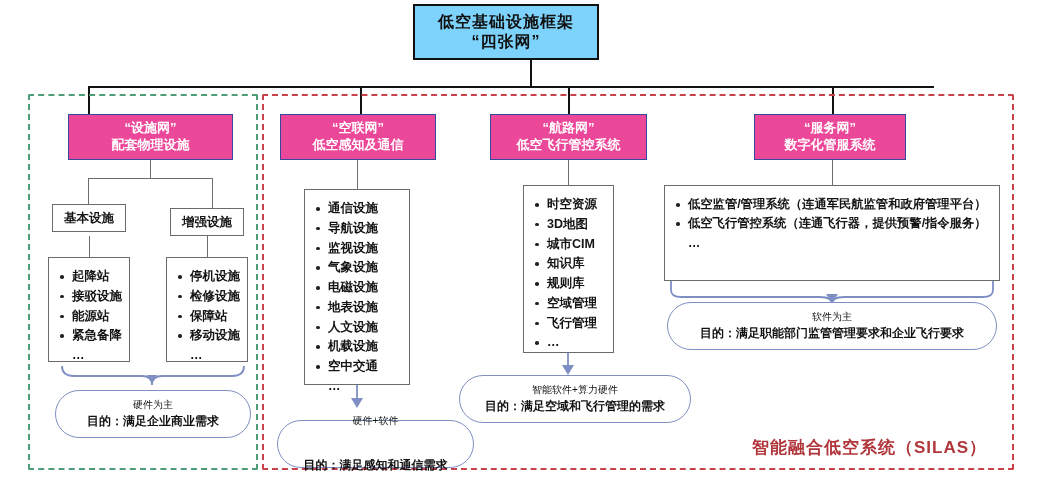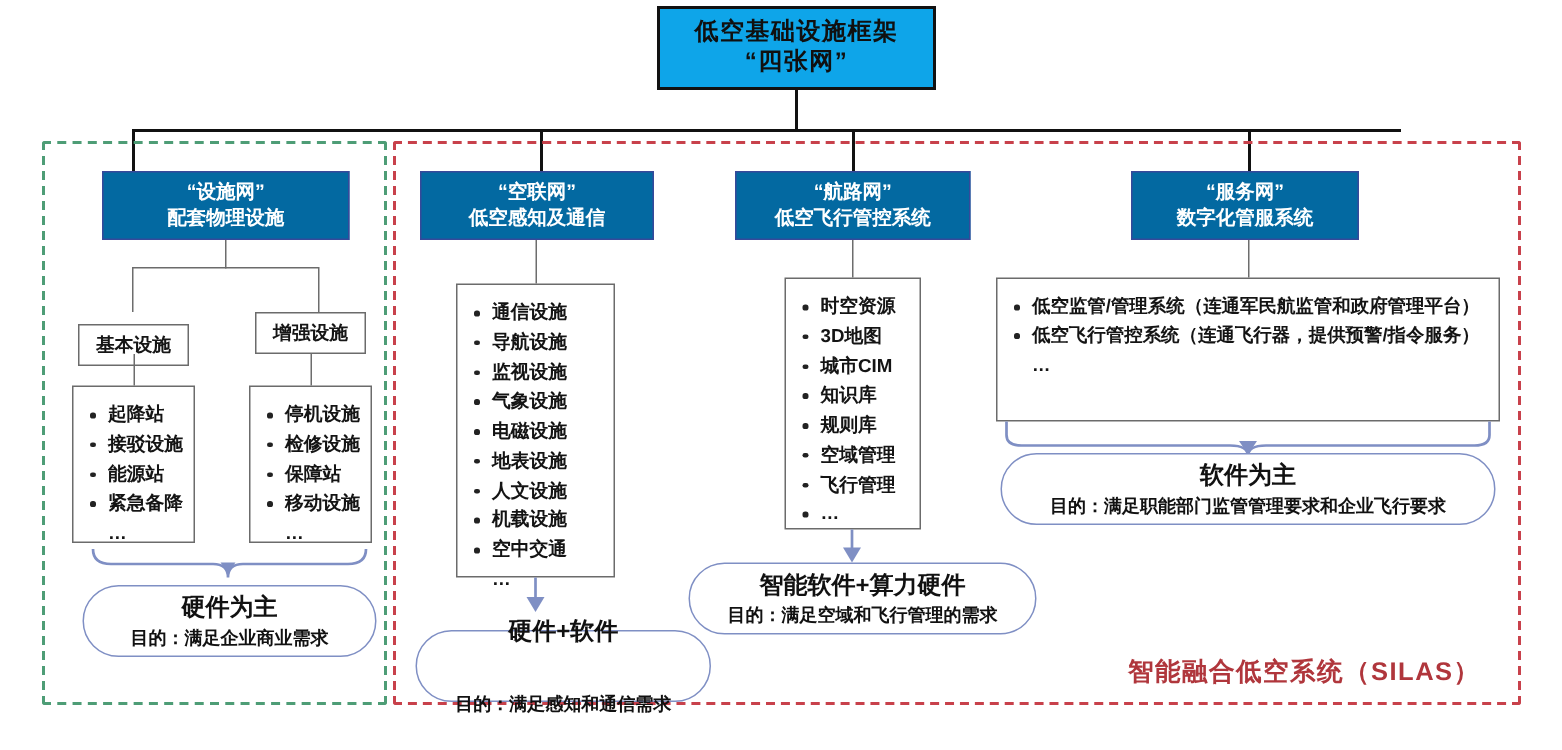--- a/index.html
+++ b/index.html
@@ -10,35 +10,35 @@
     position:relative;
     overflow:hidden;
   }
   #stage{position:absolute;left:0;top:0;width:1041px;height:500px;}
 
   
   .abs{position:absolute;box-sizing:border-box;}
 
   
   .title-box{
-    left:438px;top:4px;width:186px;height:56px;
-    border:2.5px solid #111;background:#0ea5e9;
+    left:413px;top:4px;width:186px;height:56px;
+    border:2.5px solid #111;background:#7dd3fc;
     display:flex;flex-direction:column;align-items:center;justify-content:center;
     line-height:1.28;
   }
   .title-line{font-size:16px;color:#101010;font-weight:700;letter-spacing:1px;}
 
   
   .region{border-style:dashed;border-width:2px;background:transparent;border-radius:2px;}
   .region-green{left:28px;top:94px;width:230px;height:376px;border-color:#4e9d76;}
   .region-red{left:262px;top:94px;width:752px;height:376px;border-color:#c8414b;}
 
   
   .blue-box{
-    background:#0369a1;color:#ffffff;
+    background:#ec4899;color:#ffffff;
     display:flex;flex-direction:column;align-items:center;justify-content:center;
     line-height:1.3;border:1px solid #37499a;
   }
   .blue-l1{font-size:13px;font-weight:700;}
   .blue-l2{font-size:13px;font-weight:700;}
 
   
   .thin-box{border:1.4px solid #6b6b6b;background:#fff;}
   .thin-box.center{display:flex;align-items:center;justify-content:center;}
   .cap{font-size:12.5px;color:#161616;font-weight:700;}
@@ -58,21 +58,21 @@
   .list li.ellip{font-size:12.5px;letter-spacing:1px;}
 
   .list.wide li{font-size:12.3px;}
 
   
   .pill{
     border:1.6px solid #7f8fc4;border-radius:26px;background:#fff;
     display:flex;flex-direction:column;align-items:center;justify-content:center;
     line-height:1.45;
   }
-  .pill-title{font-size:16px;font-weight:700;color:#111;}
+  .pill-title{font-size:10px;font-weight:400;color:#111;}
   .pill-sub{font-size:12px;color:#111;font-weight:600;}
 
   
   .vline{background:#111;width:2px;}
   .hline{background:#111;height:2px;}
   .vline-g{background:#6d6d6d;width:1.4px;}
   svg.conn{position:absolute;overflow:visible;}
 
   
   .silas{
@@ -103,21 +103,21 @@
   <div class="abs blue-box" style="left:68px;top:114px;width:165px;height:46px;">
     <div class="blue-l1">“设施网”</div>
     <div class="blue-l2">配套物理设施</div>
   </div>
 
   <div class="abs vline-g" style="left:150px;top:160px;height:19px;"></div>
   <div class="abs" style="left:88px;top:178px;width:124px;height:1.4px;background:#6b6b6b;"></div>
   <div class="abs vline-g" style="left:88px;top:178px;height:30px;"></div>
   <div class="abs vline-g" style="left:212px;top:178px;height:30px;"></div>
 
-  <div class="abs thin-box center" style="left:52px;top:216px;width:74px;height:28px;">
+  <div class="abs thin-box center" style="left:52px;top:204px;width:74px;height:28px;">
     <span class="cap">基本设施</span>
   </div>
   <div class="abs thin-box center" style="left:170px;top:208px;width:74px;height:28px;">
     <span class="cap">增强设施</span>
   </div>
 
   <div class="abs vline-g" style="left:89px;top:236px;height:22px;"></div>
   <div class="abs vline-g" style="left:207px;top:236px;height:22px;"></div>
 
   <div class="abs thin-box list" style="left:48px;top:257px;width:82px;height:105px;">

